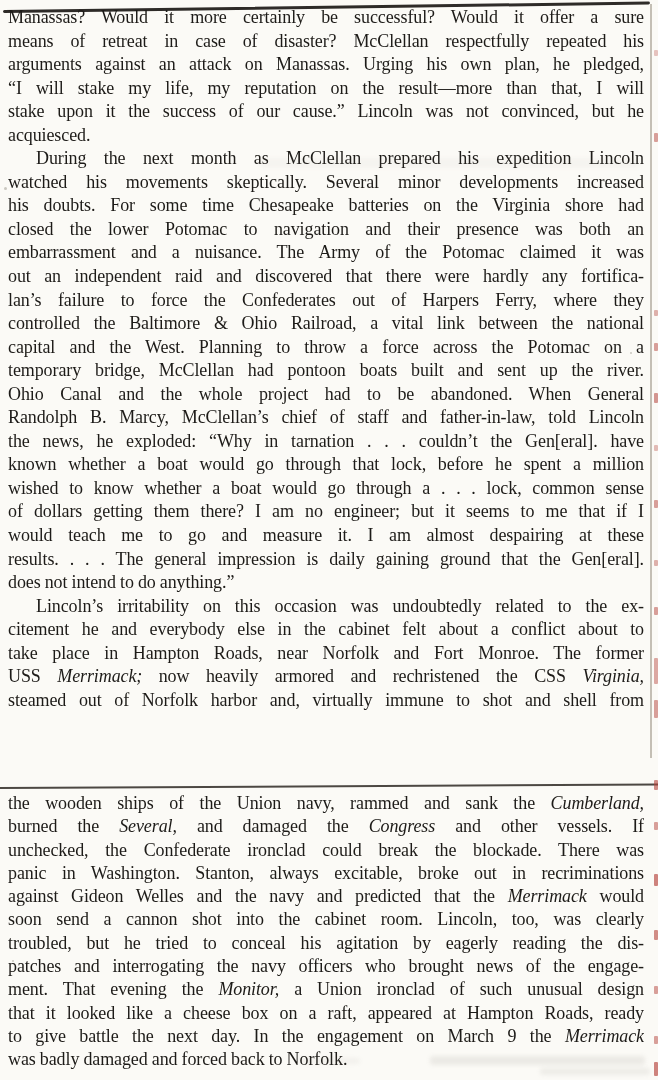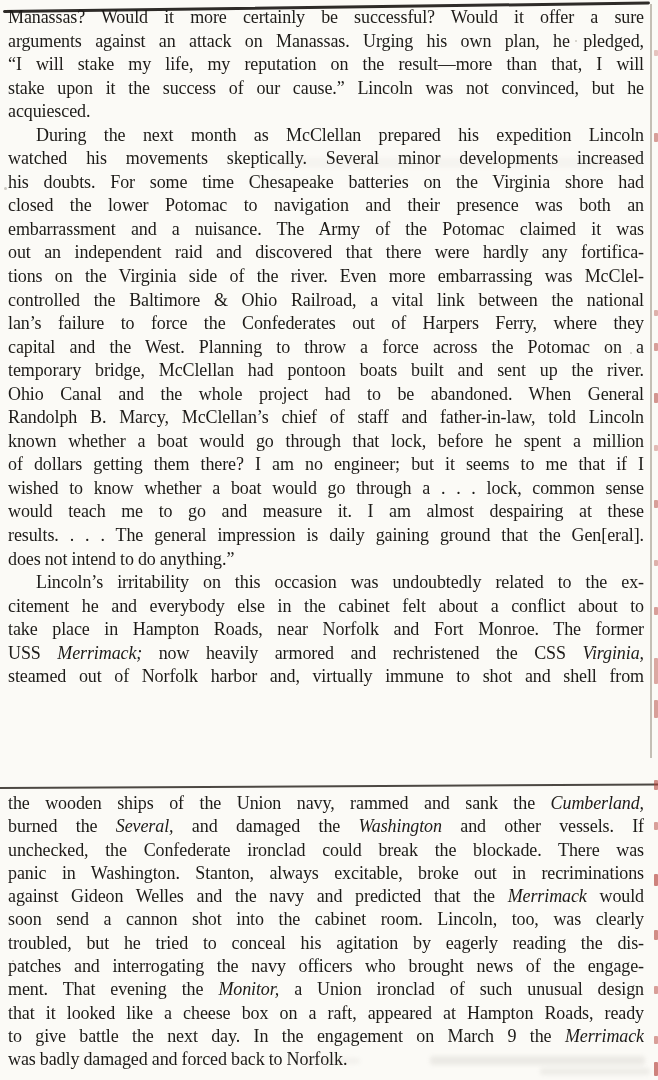--- a/index.html
+++ b/index.html
@@ -38,53 +38,54 @@
   .ghost{position:absolute;background:#8f8a80;filter:blur(2px);border-radius:3px;}
   .speck{position:absolute;background:#8d897f;border-radius:50%;opacity:.45;}
 </style>
 </head>
 <body>
 
 <div class="page">
   <div class="topline"></div>
   <div class="textblock" id="block-0">
       <div class="line">Manassas? Would it more certainly be successful? Would it offer a sure</div>
+      <div class="line">means of retreat in case of disaster? McClellan respectfully repeated his</div>
       <div class="line">arguments against an attack on Manassas. Urging his own plan, he pledged,</div>
       <div class="line">“I will stake my life, my reputation on the result—more than that, I will</div>
       <div class="line">stake upon it the success of our cause.” Lincoln was not convinced, but he</div>
       <div class="line last">acquiesced.</div>
       <div class="line indent">During the next month as McClellan prepared his expedition Lincoln</div>
       <div class="line">watched his movements skeptically. Several minor developments increased</div>
       <div class="line">his doubts. For some time Chesapeake batteries on the Virginia shore had</div>
       <div class="line">closed the lower Potomac to navigation and their presence was both an</div>
       <div class="line">embarrassment and a nuisance. The Army of the Potomac claimed it was</div>
       <div class="line">out an independent raid and discovered that there were hardly any fortifica-</div>
-      <div class="line">tions on the Virginia side of the river. Even more embarrassing was McClel-</div>
+      <div class="line">lan’s failure to force the Confederates out of Harpers Ferry, where they</div>
       <div class="line">controlled the Baltimore &amp; Ohio Railroad, a vital link between the national</div>
-      <div class="line">lan’s failure to force the Confederates out of Harpers Ferry, where they</div>
       <div class="line">capital and the West. Planning to throw a force across the Potomac on a</div>
       <div class="line">temporary bridge, McClellan had pontoon boats built and sent up the river.</div>
       <div class="line">Ohio Canal and the whole project had to be abandoned. When General</div>
       <div class="line">Randolph B. Marcy, McClellan’s chief of staff and father-in-law, told Lincoln</div>
+      <div class="line">the news, he exploded: “Why in tarnation . . . couldn’t the Gen[eral]. have</div>
       <div class="line">known whether a boat would go through that lock, before he spent a million</div>
+      <div class="line">wished to know whether a boat would go through a . . . lock, common sense</div>
       <div class="line">of dollars getting them there? I am no engineer; but it seems to me that if I</div>
-      <div class="line">wished to know whether a boat would go through a . . . lock, common sense</div>
       <div class="line">would teach me to go and measure it. I am almost despairing at these</div>
       <div class="line">results. . . . The general impression is daily gaining ground that the Gen[eral].</div>
       <div class="line last">does not intend to do anything.”</div>
       <div class="line indent">Lincoln’s irritability on this occasion was undoubtedly related to the ex-</div>
       <div class="line">citement he and everybody else in the cabinet felt about a conflict about to</div>
       <div class="line">take place in Hampton Roads, near Norfolk and Fort Monroe. The former</div>
       <div class="line">USS <i>Merrimack;</i> now heavily armored and rechristened the CSS <i>Virginia,</i></div>
       <div class="line">steamed out of Norfolk harbor and, virtually immune to shot and shell from</div>
     </div>
   <div class="midline"></div>
   <div class="textblock" id="block-1">
       <div class="line">the wooden ships of the Union navy, rammed and sank the <i>Cumberland,</i></div>
-      <div class="line">burned the <i>Several,</i> and damaged the <i>Washington</i> and other vessels. If</div>
+      <div class="line">burned the <i>Several,</i> and damaged the <i>Congress</i> and other vessels. If</div>
       <div class="line">unchecked, the Confederate ironclad could break the blockade. There was</div>
       <div class="line">panic in Washington. Stanton, always excitable, broke out in recriminations</div>
       <div class="line">against Gideon Welles and the navy and predicted that the <i>Merrimack</i> would</div>
       <div class="line">soon send a cannon shot into the cabinet room. Lincoln, too, was clearly</div>
       <div class="line">troubled, but he tried to conceal his agitation by eagerly reading the dis-</div>
       <div class="line">patches and interrogating the navy officers who brought news of the engage-</div>
       <div class="line">ment. That evening the <i>Monitor,</i> a Union ironclad of such unusual design</div>
       <div class="line">that it looked like a cheese box on a raft, appeared at Hampton Roads, ready</div>
       <div class="line">to give battle the next day. In the engagement on March 9 the <i>Merrimack</i></div>
       <div class="line last">was badly damaged and forced back to Norfolk.</div>

